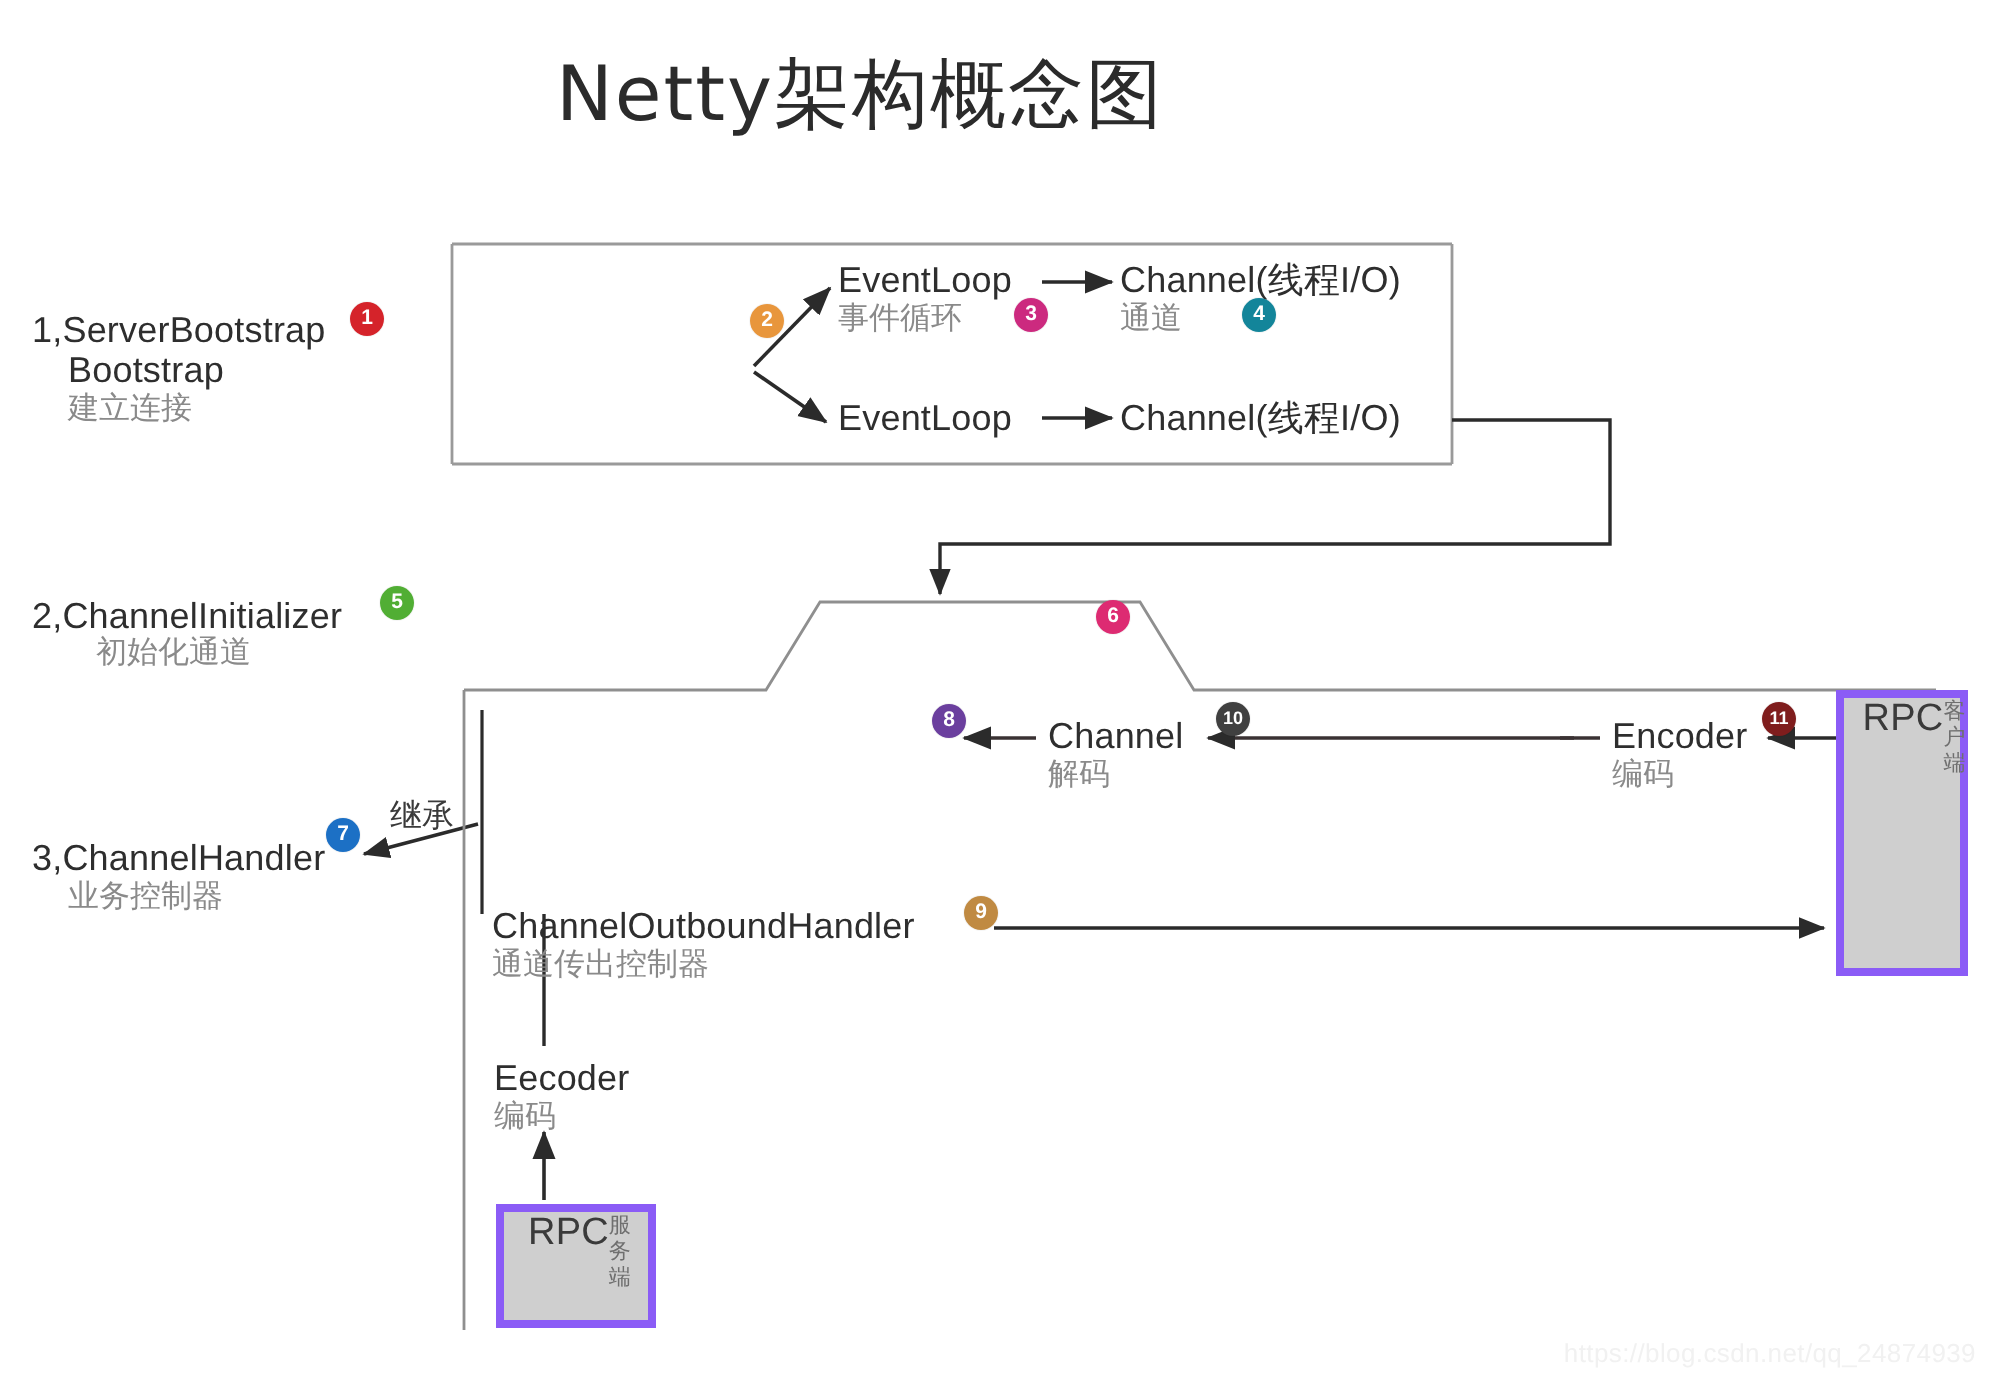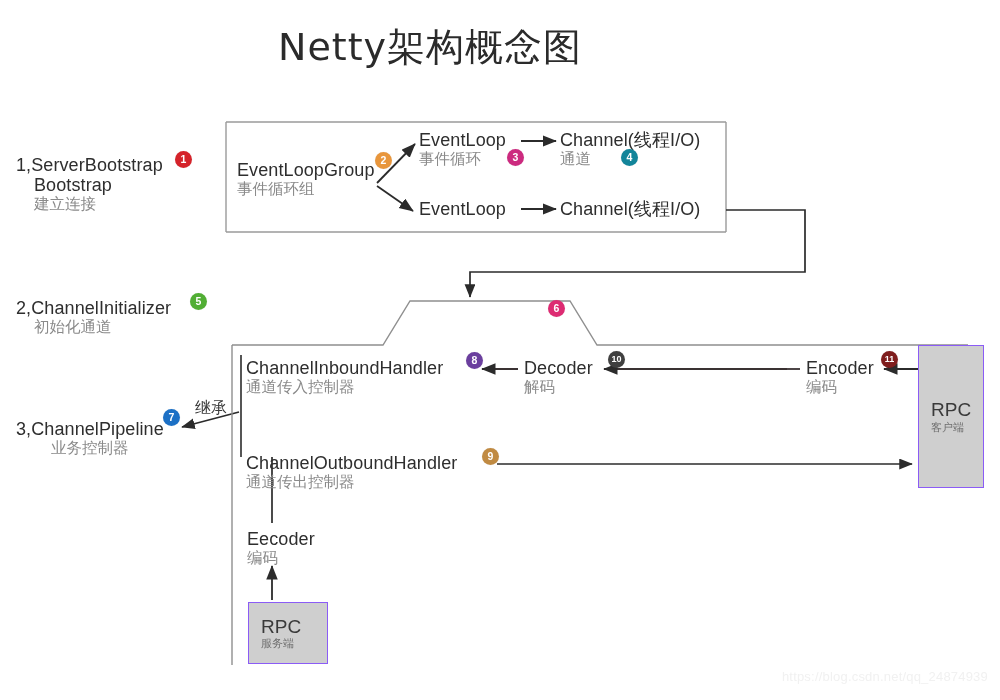--- a/index.html
+++ b/index.html
@@ -26,22 +26,22 @@
 
   .badge{
     position:absolute;width:17px;height:17px;border-radius:50%;
     color:#fff;font-size:10.5px;line-height:17px;text-align:center;
     font-family:"Liberation Sans",sans-serif;font-weight:bold;
     box-shadow:0 0 0 0.5px rgba(0,0,0,0.04);
   }
   .badge.wide{font-size:9px;}
 
   .graybox{
-    position:absolute;background:#cfcfcf;border:1px solid #8b5cf6;
-    display:flex;flex-direction:column;justify-content:center;
+    position:absolute;background:#cfcfcf;border:4px solid #8b5cf6;
+    display:flex;flex-direction:row;justify-content:center;
     padding-left:12px;box-sizing:border-box;
   }
   .graybox .en{font-size:19px;color:#3a3a3a;}
   .graybox .cn{font-size:11px;color:#6f6f6f;}
 
   .watermark{
     position:absolute;right:12px;bottom:16px;
     font-size:13px;color:#f1f1f1;
     font-family:"Liberation Sans",sans-serif;
     letter-spacing:0.2px;
@@ -110,70 +110,62 @@
 
   <div class="lbl" style="left:16px;top:155px;">
     <div class="en big">1,ServerBootstrap</div>
     <div class="en big" style="margin-left:18px;">Bootstrap</div>
     <div class="cn" style="margin-left:18px;">建立连接</div>
   </div>
   <div class="badge" style="left: 175px; top: 151px; background: rgb(213, 35, 42);">1</div>
 
   <div class="lbl" style="left:16px;top:298px;">
     <div class="en big">2,ChannelInitializer</div>
-    <div class="cn" style="margin-left:18px;font-family:Liberation Serif, serif;">初始化通道</div>
+    <div class="cn" style="margin-left:32px;font-family:Liberation Serif, serif;">初始化通道</div>
   </div>
   <div class="badge" style="left: 190px; top: 293px; background: rgb(81, 174, 52);">5</div>
 
   <div class="lbl" style="left:16px;top:419px;">
-    <div class="en big">3,ChannelPipeline</div>
-    <div class="cn" style="margin-left:35px;">业务控制器</div>
+    <div class="en big">3,ChannelHandler</div>
+    <div class="cn" style="margin-left:18px;">业务控制器</div>
   </div>
   <div class="badge" style="left: 163px; top: 409px; background: rgb(28, 112, 197);">7</div>
 
   <div class="lbl inherit-lbl" style="left:195px;top:398px;">继承</div>
 
-  <div class="lbl" style="left:237px;top:160px;">
-    <div class="en big">EventLoopGroup</div>
-    <div class="cn">事件循环组</div>
-  </div>
   <div class="badge" style="left: 375px; top: 152px; background: rgb(232, 150, 60);">2</div>
 
   <div class="lbl" style="left:419px;top:130px;">
     <div class="en big">EventLoop</div>
     <div class="cn">事件循环</div>
   </div>
   <div class="badge" style="left: 507px; top: 149px; background: rgb(204, 42, 127);">3</div>
 
   <div class="lbl en big" style="left:419px;top:199px;">EventLoop</div>
 
   <div class="lbl" style="left:560px;top:130px;">
     <div class="en big">Channel(线程I/O)</div>
     <div class="cn">通道</div>
   </div>
   <div class="badge" style="left: 621px; top: 149px; background: rgb(19, 133, 154);">4</div>
 
   <div class="lbl en big" style="left:560px;top:199px;">Channel(线程I/O)</div>
 
   <div class="badge" style="left: 548px; top: 300px; background: rgb(221, 43, 114);">6</div>
 
-  <div class="lbl" style="left:246px;top:358px;">
-    <div class="en big">ChannelInboundHandler</div>
-    <div class="cn">通道传入控制器</div>
-  </div>
   <div class="badge" style="left: 466px; top: 352px; background: rgb(107, 63, 158);">8</div>
 
   <div class="lbl" style="left:246px;top:453px;">
     <div class="en big">ChannelOutboundHandler</div>
     <div class="cn">通道传出控制器</div>
   </div>
   <div class="badge" style="left: 482px; top: 448px; background: rgb(192, 138, 66);">9</div>
 
   <div class="lbl" style="left:524px;top:358px;">
-    <div class="en big">Decoder</div>
+    <div class="en big">Channel</div>
     <div class="cn">解码</div>
   </div>
   <div class="badge wide" style="left: 608px; top: 351px; background: #404040;">10</div>
 
   <div class="lbl" style="left:806px;top:358px;">
     <div class="en big">Encoder</div>
     <div class="cn">编码</div>
   </div>
   <div class="badge wide" style="left: 881px; top: 351px; background: #7f1d1d;">11</div>
 

